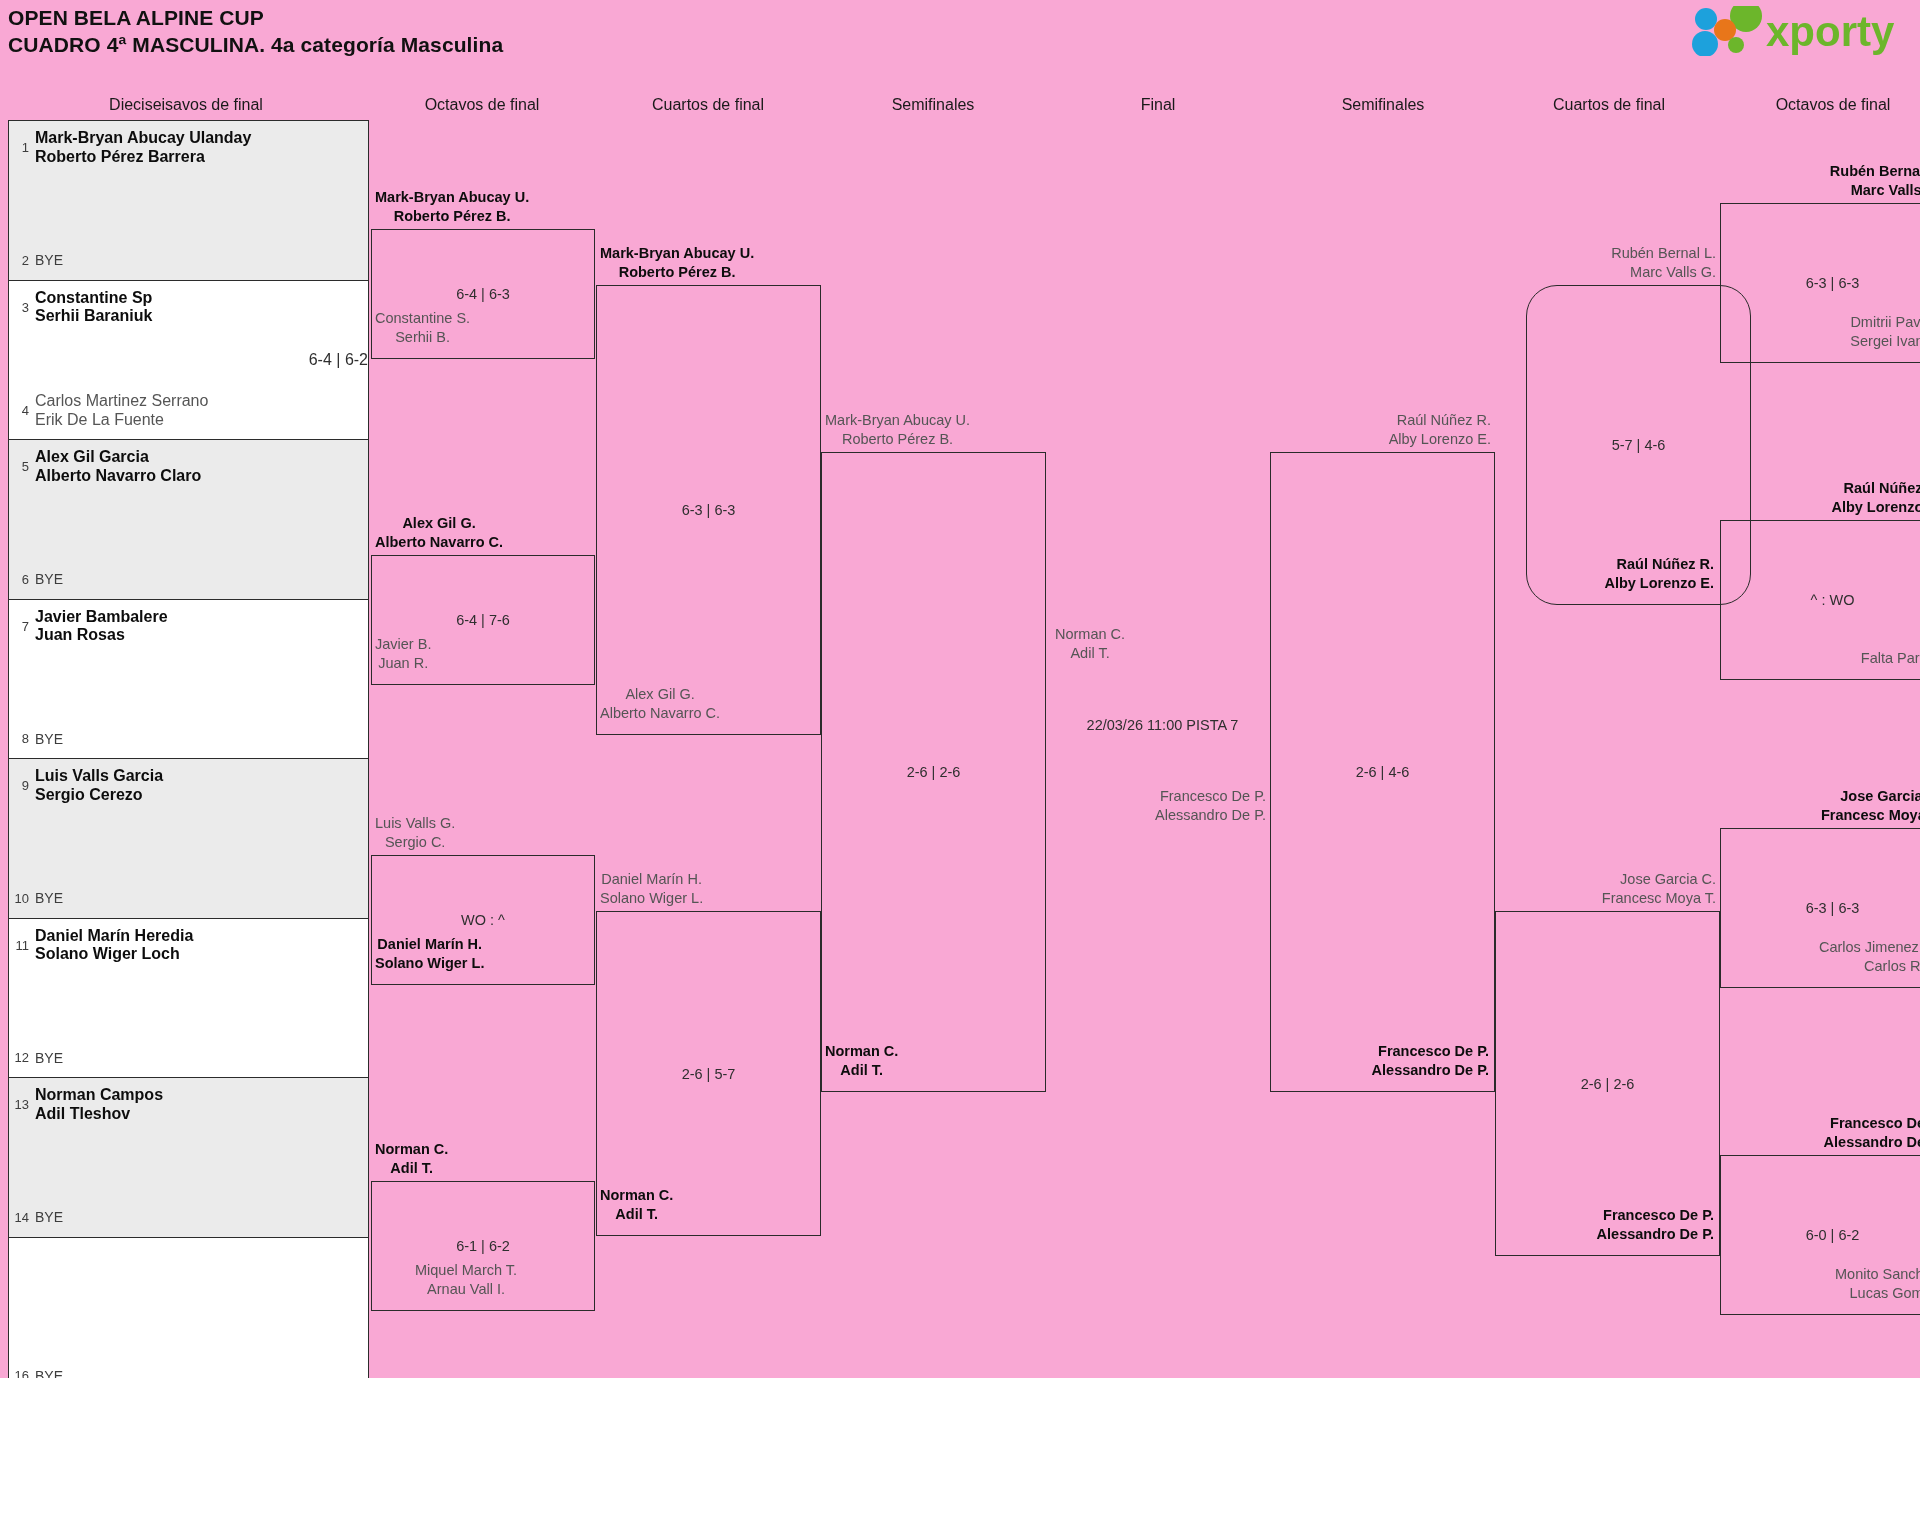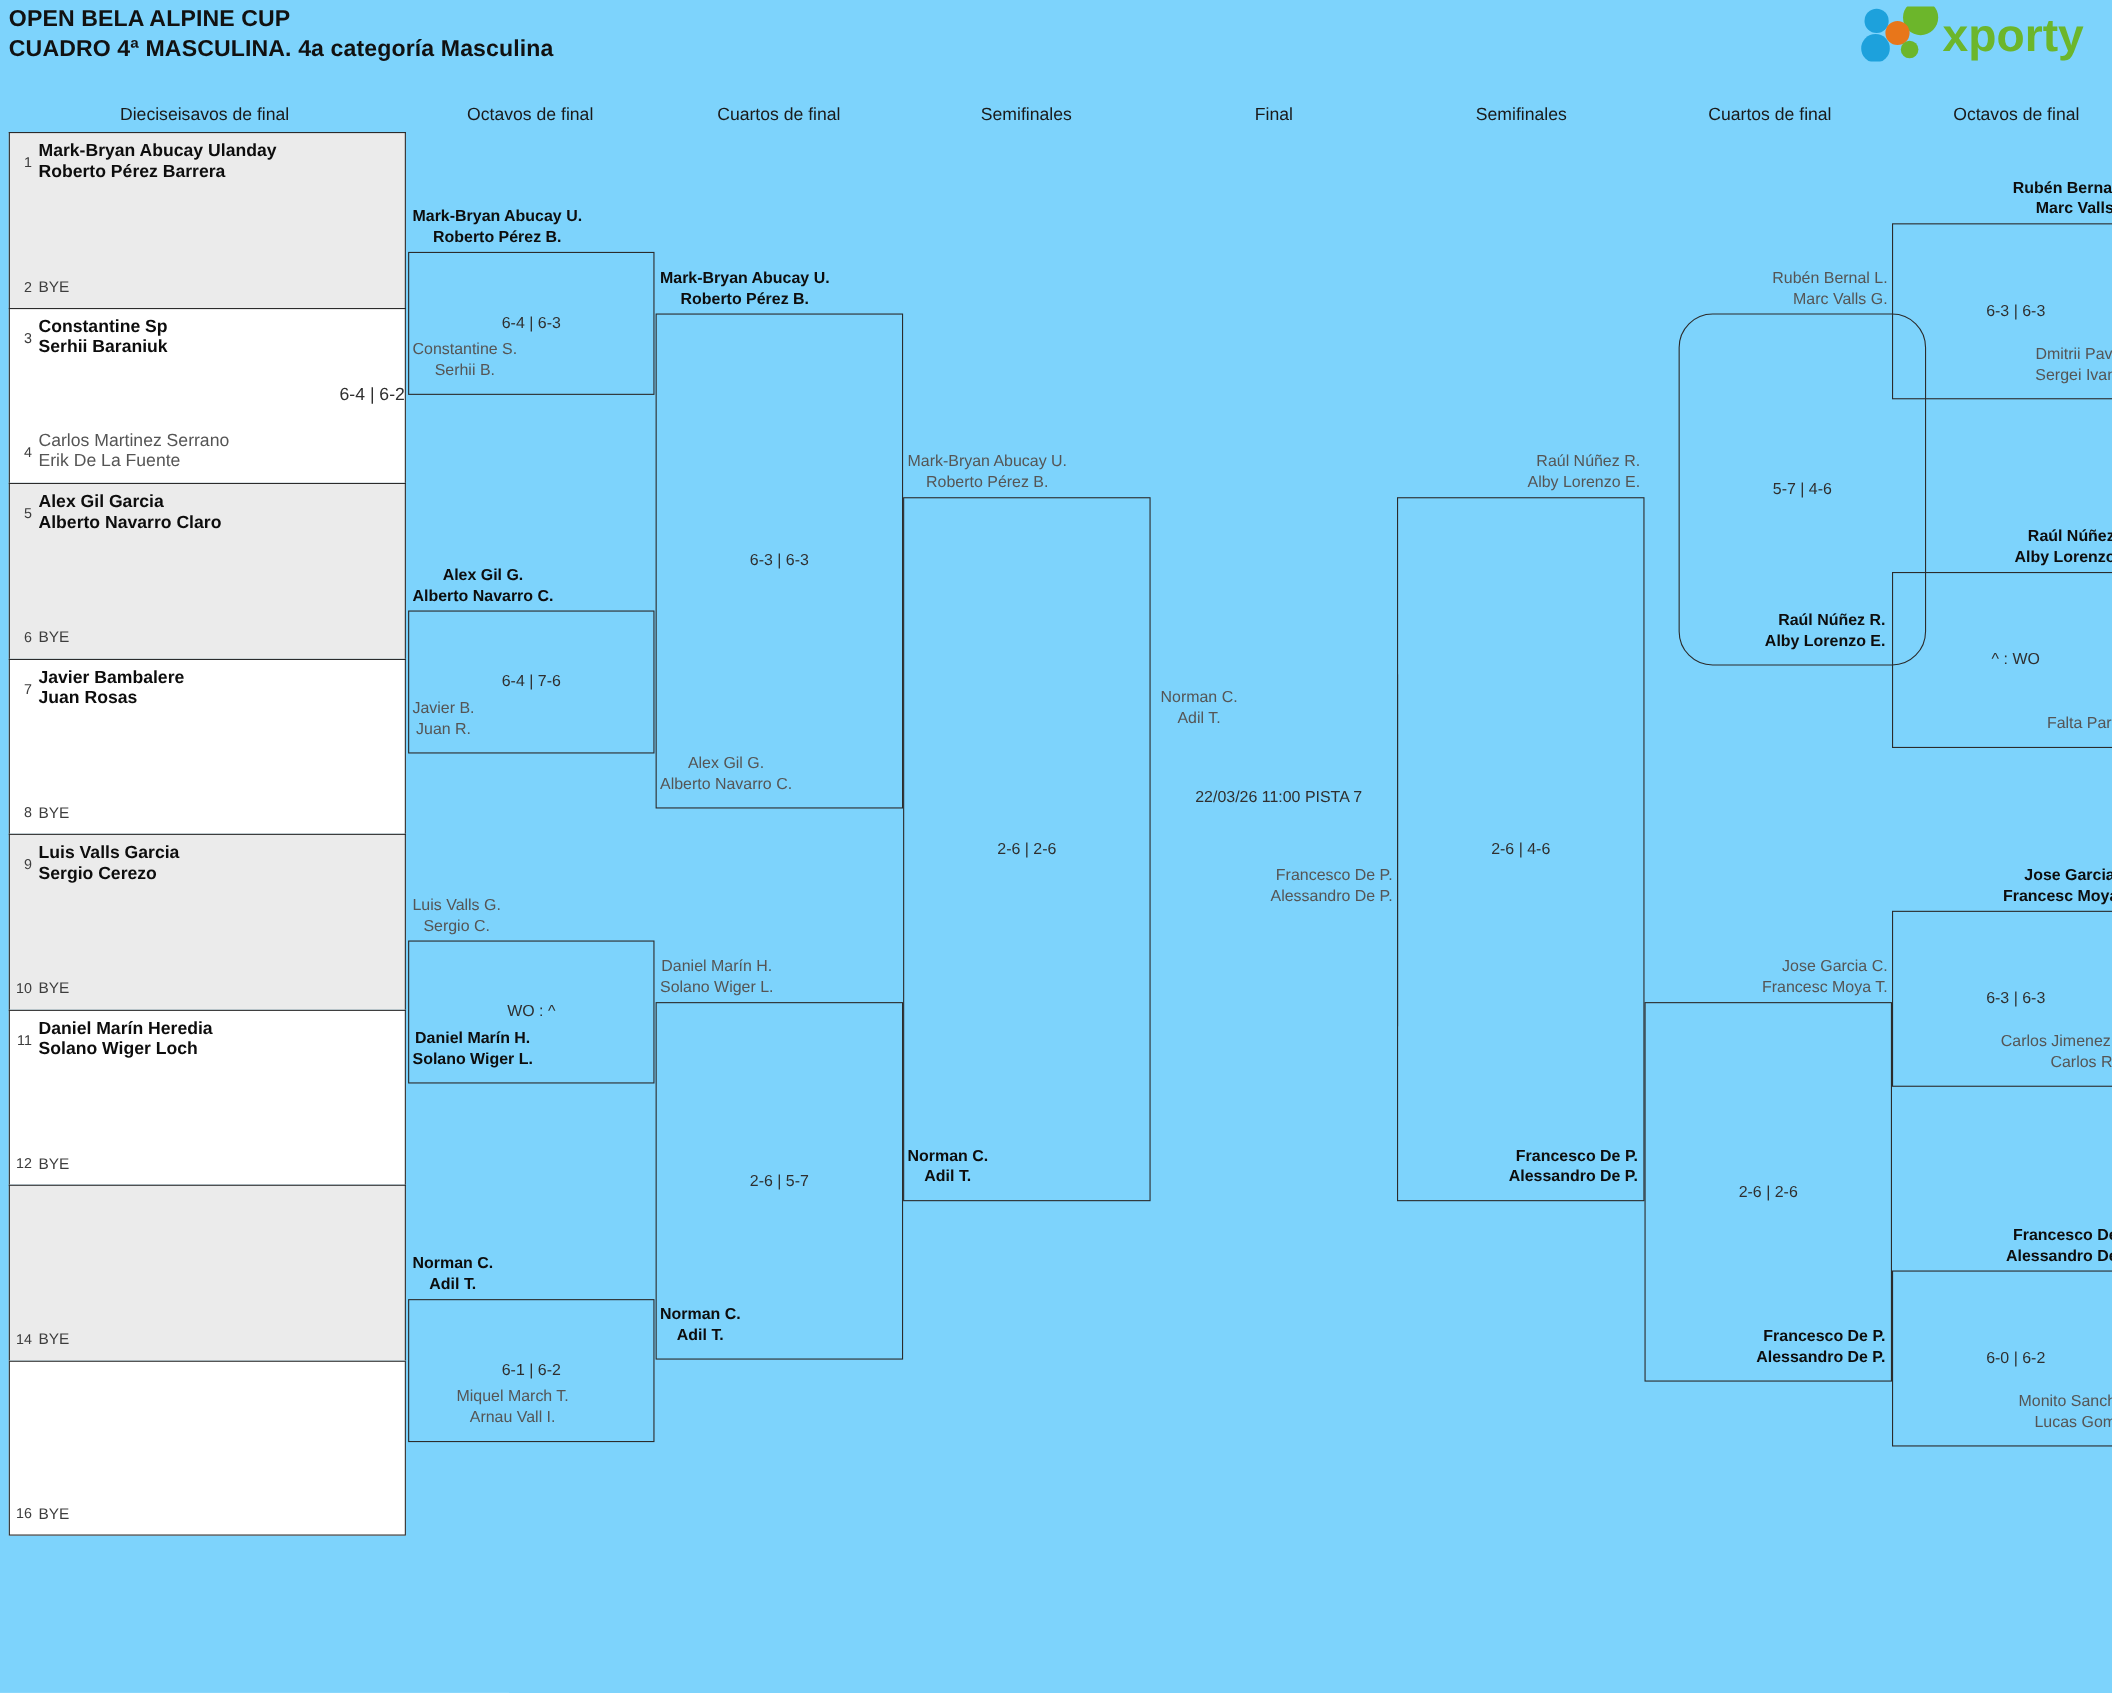--- a/index.html
+++ b/index.html
@@ -6,23 +6,23 @@
   * { box-sizing: border-box; }
   html, body {
     margin: 0; padding: 0;
     background: #ffffff;
     font-family: "Liberation Sans", sans-serif;
     color: #1a1a1a;
   }
   #root {
     position: relative;
     width: 1920px;
-    height: 1539px;
+    height: 1378px;
     overflow: hidden;
-    background: #7dd3fc;
+    background: #f9a8d4;
   }
 
   
   .title-block { position: absolute; left: 8px; top: 4px; }
   .title-line {
     font-size: 21px;
     font-weight: 700;
     letter-spacing: 0.1px;
     line-height: 1.30;
     white-space: nowrap;
@@ -249,20 +249,27 @@
           </span>
         </div>
         <div class="seed-bot bye">
           <span class="seed-num">12</span>
           <span class="seed-names">
             <span class="nm">BYE</span>
           </span>
         </div>
       </div>
       <div class="seedpair shade">
+        <div class="seed-top win">
+          <span class="seed-num">13</span>
+          <span class="seed-names">
+            <span class="nm">Norman Campos</span>
+            <span class="nm">Adil Tleshov</span>
+          </span>
+        </div>
         <div class="seed-bot bye">
           <span class="seed-num">14</span>
           <span class="seed-names">
             <span class="nm">BYE</span>
           </span>
         </div>
       </div>
       <div class="seedpair">
         <div class="seed-bot bye">
           <span class="seed-num">16</span>

